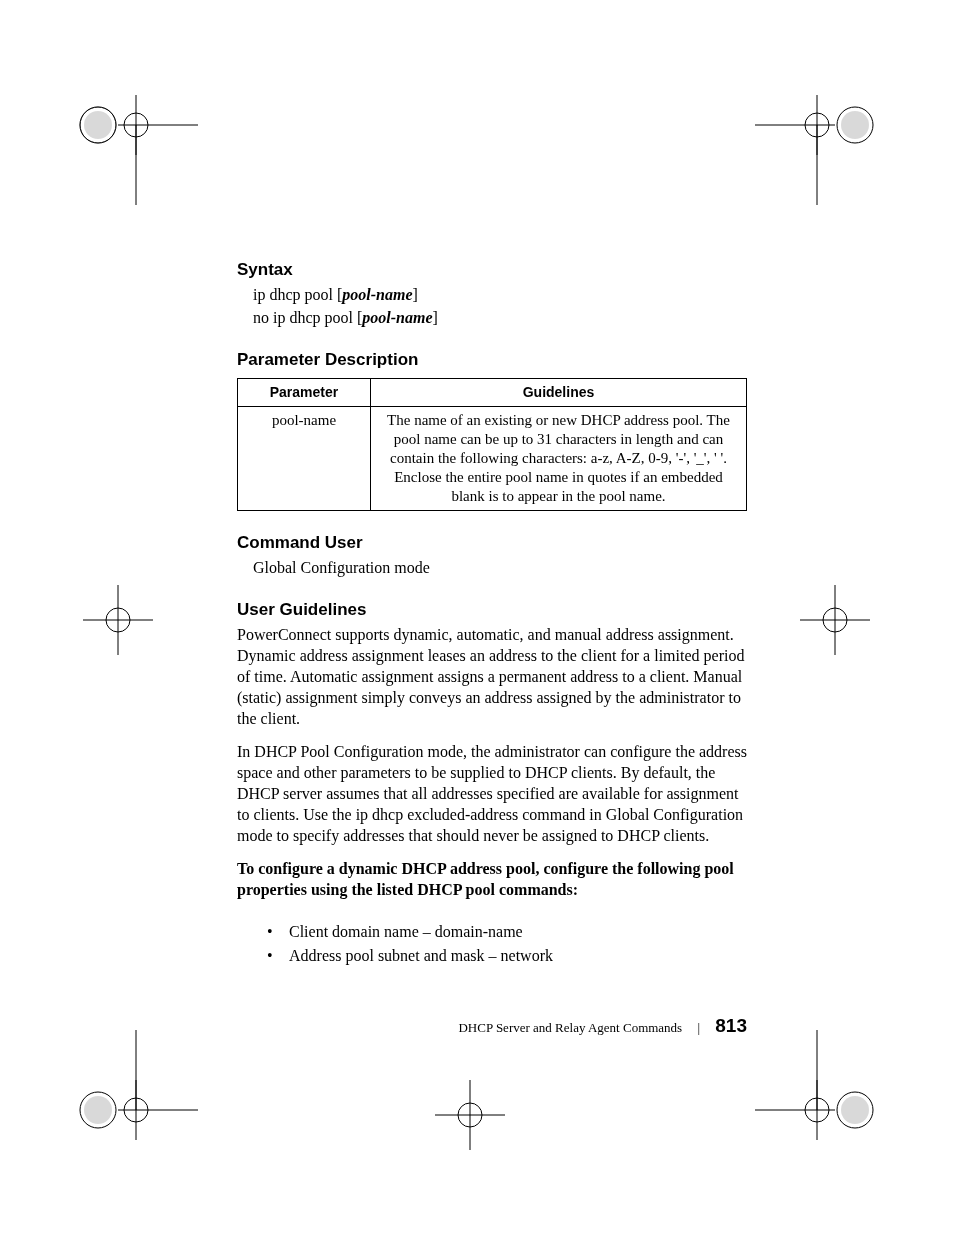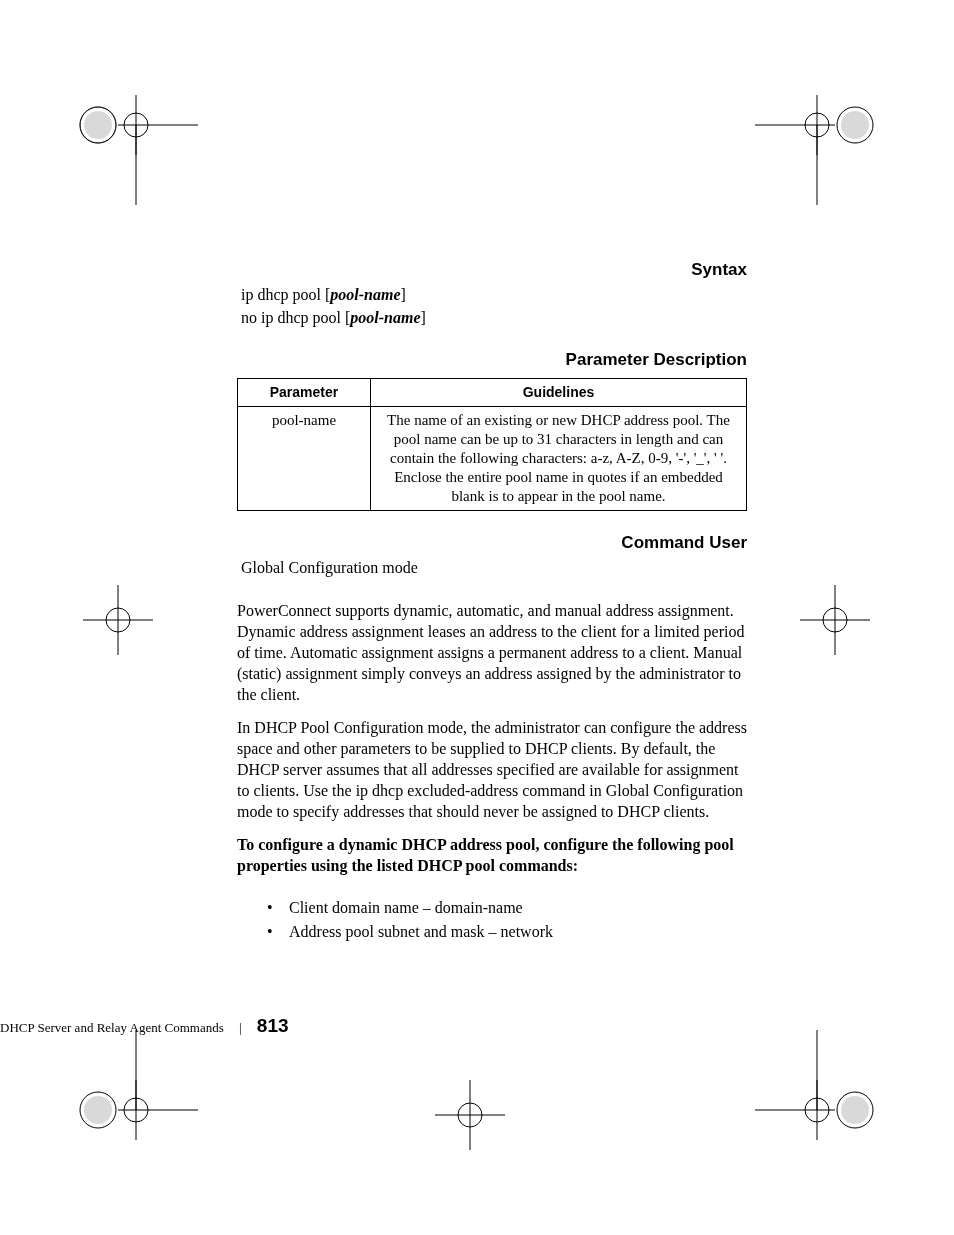--- a/index.html
+++ b/index.html
@@ -26,27 +26,26 @@
     top: 260px;
     width: 510px;
   }
 
   .sec-head {
     font-family: 'Trebuchet MS', 'Arial Narrow', Arial, sans-serif;
     font-weight: bold;
     font-size: 17px;
     letter-spacing: 0px;
     margin: 0 0 4px 0;
-    text-align: right;
   }
 
   .body-line, .body-para {
     font-size: 16px;
     line-height: 21px;
-    margin: 0 0 2px 4px;
+    margin: 0 0 2px 16px;
   }
   .body-para { margin: 0 0 12px 0; }
 
   .ital { font-style: italic; font-weight: bold; }
 
   .block { margin-bottom: 22px; }
   .block-tight { margin-bottom: 18px; }
 
   
   table.param {
@@ -87,21 +86,21 @@
     left: 0;
     top: 0;
   }
 
   
   .footer {
     position: absolute;
     top: 1015px;
     left: 0;
     width: 747px;
-    text-align: left;
+    text-align: right;
     font-size: 13px;
   }
   .footer .sep { margin: 0 12px; color: #000; }
   .footer .pn {
     font-family: 'Trebuchet MS', Arial, sans-serif;
     font-weight: bold;
     font-size: 19px;
   }
   .footer .chap { font-family: Georgia, serif; }
 </style>
@@ -221,20 +220,21 @@
 
   <div class="block">
   </div>
 
   <div class="block">
     <div class="sec-head">Command User</div>
     <div class="body-line">Global Configuration mode</div>
   </div>
 
   <div class="block-tight">
+    <div class="sec-head">User Guidelines</div>
     <p class="body-para">PowerConnect supports dynamic, automatic, and manual address assignment. Dynamic address assignment leases an address to the client for a limited period of time. Automatic assignment assigns a permanent address to a client. Manual (static) assignment simply conveys an address assigned by the administrator to the client.</p>
     <p class="body-para">In DHCP Pool Configuration mode, the administrator can configure the address space and other parameters to be supplied to DHCP clients. By default, the DHCP server assumes that all addresses specified are available for assignment to clients. Use the ip dhcp excluded-address command in Global Configuration mode to specify addresses that should never be assigned to DHCP clients.</p>
     <p class="body-para" style="margin-bottom:20px;font-weight:bold;">To configure a dynamic DHCP address pool, configure the following pool properties using the listed DHCP pool commands:</p>
     <ul class="bullets">
       <li>Client domain name – domain-name</li>
       <li>Address pool subnet and mask – network</li>
     </ul>
   </div>
 
 </div>

